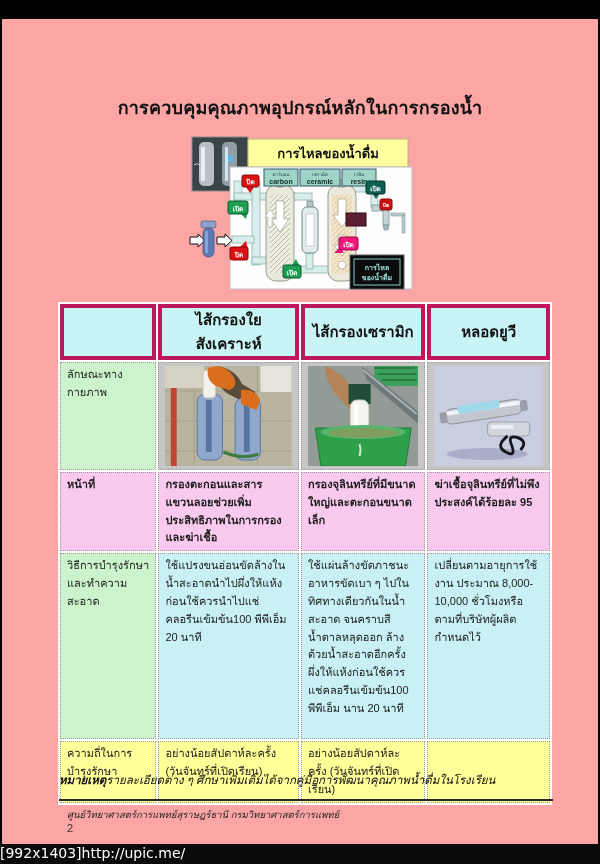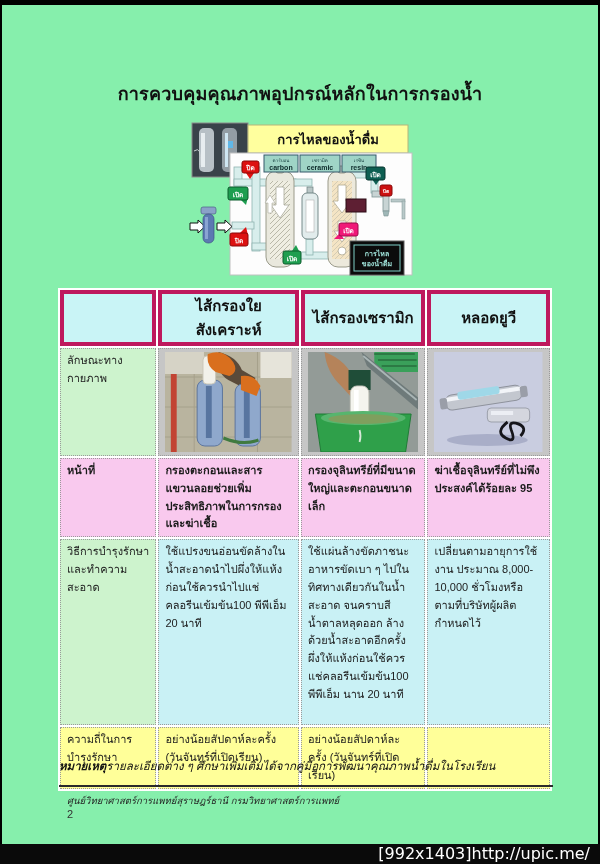--- a/index.html
+++ b/index.html
@@ -3,22 +3,22 @@
 <meta charset="utf-8">
 <style>
   html,body { margin:0; padding:0; background:#222; }
   * { box-sizing:border-box; }
   .frame {
     position:relative; width:600px; height:864px; background:#000;
     font-family:"Liberation Sans","DejaVu Sans",sans-serif; overflow:hidden;
     margin:0 auto;
   }
   .page {
-    position:absolute; left:2px; top:5px; width:596px; height:841px;
-    background:#86efac; color:#1a1a1a;
+    position:absolute; left:2px; top:19px; width:596px; height:841px;
+    background:#fca5a5; color:#1a1a1a;
   }
   .page-title {
     position:absolute; top:74px; left:0; width:100%; text-align:center;
     font-size:18px; font-weight:bold; color:#111; letter-spacing:0.2px;
   }
   .diagram { position:absolute; left:186px; top:116px; width:228px; height:160px; }
   .diagram svg { display:block; }
 
   
   table.equip {
@@ -53,22 +53,22 @@
   .footer {
     position:absolute; top:788px; left:57px; width:494px; display:flex;
     align-items:baseline; font-size:9.5px; font-style:italic; color:#222;flex-direction:column;
   }
   .footer .fl { flex:1; }
   .footer .fr { }
   .footer .pn { font-style:normal; font-size:11px; color:#333; margin-left:8px; }
 
   .bottombar {
     position:absolute; left:0; bottom:0; width:600px; height:20px;
-    background:#0a0a0a; color:#ffffff; text-align:right;
-    font-size:16px; line-height:19px; padding-right:10px;
+    background:#0a0a0a; color:#ffffff; text-align:left;
+    font-size:14px; line-height:19px; padding-right:10px;
     font-family:"DejaVu Sans","Liberation Sans",sans-serif;
   }
 </style>
 </head>
 <body>
 
 <div class="frame">
   <div class="page">
 
     <div class="page-title">การควบคุมคุณภาพอุปกรณ์หลักในการกรองน้ำ</div>

